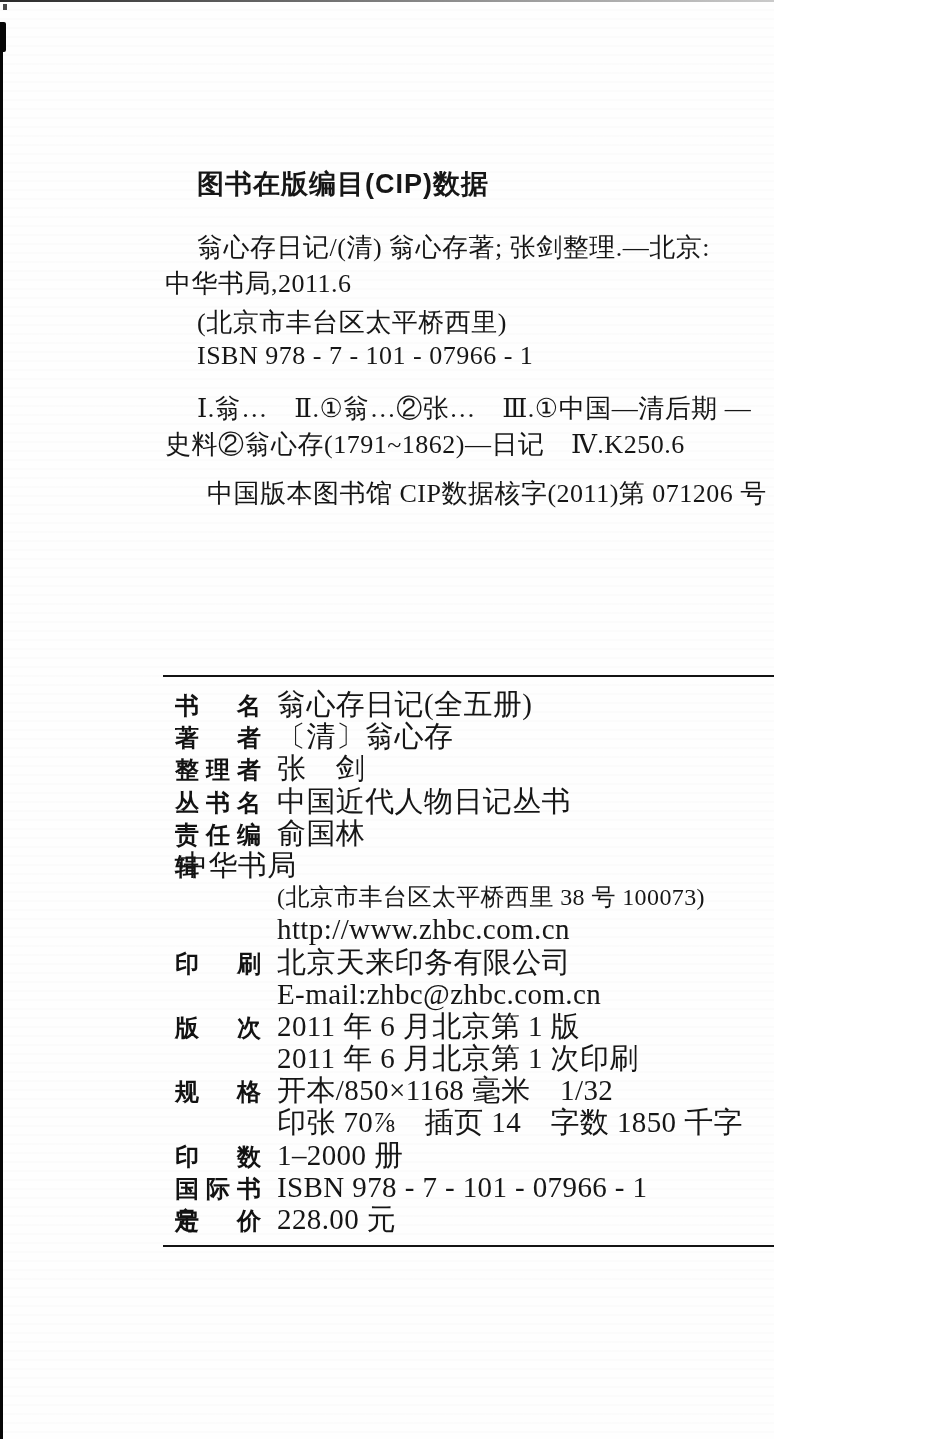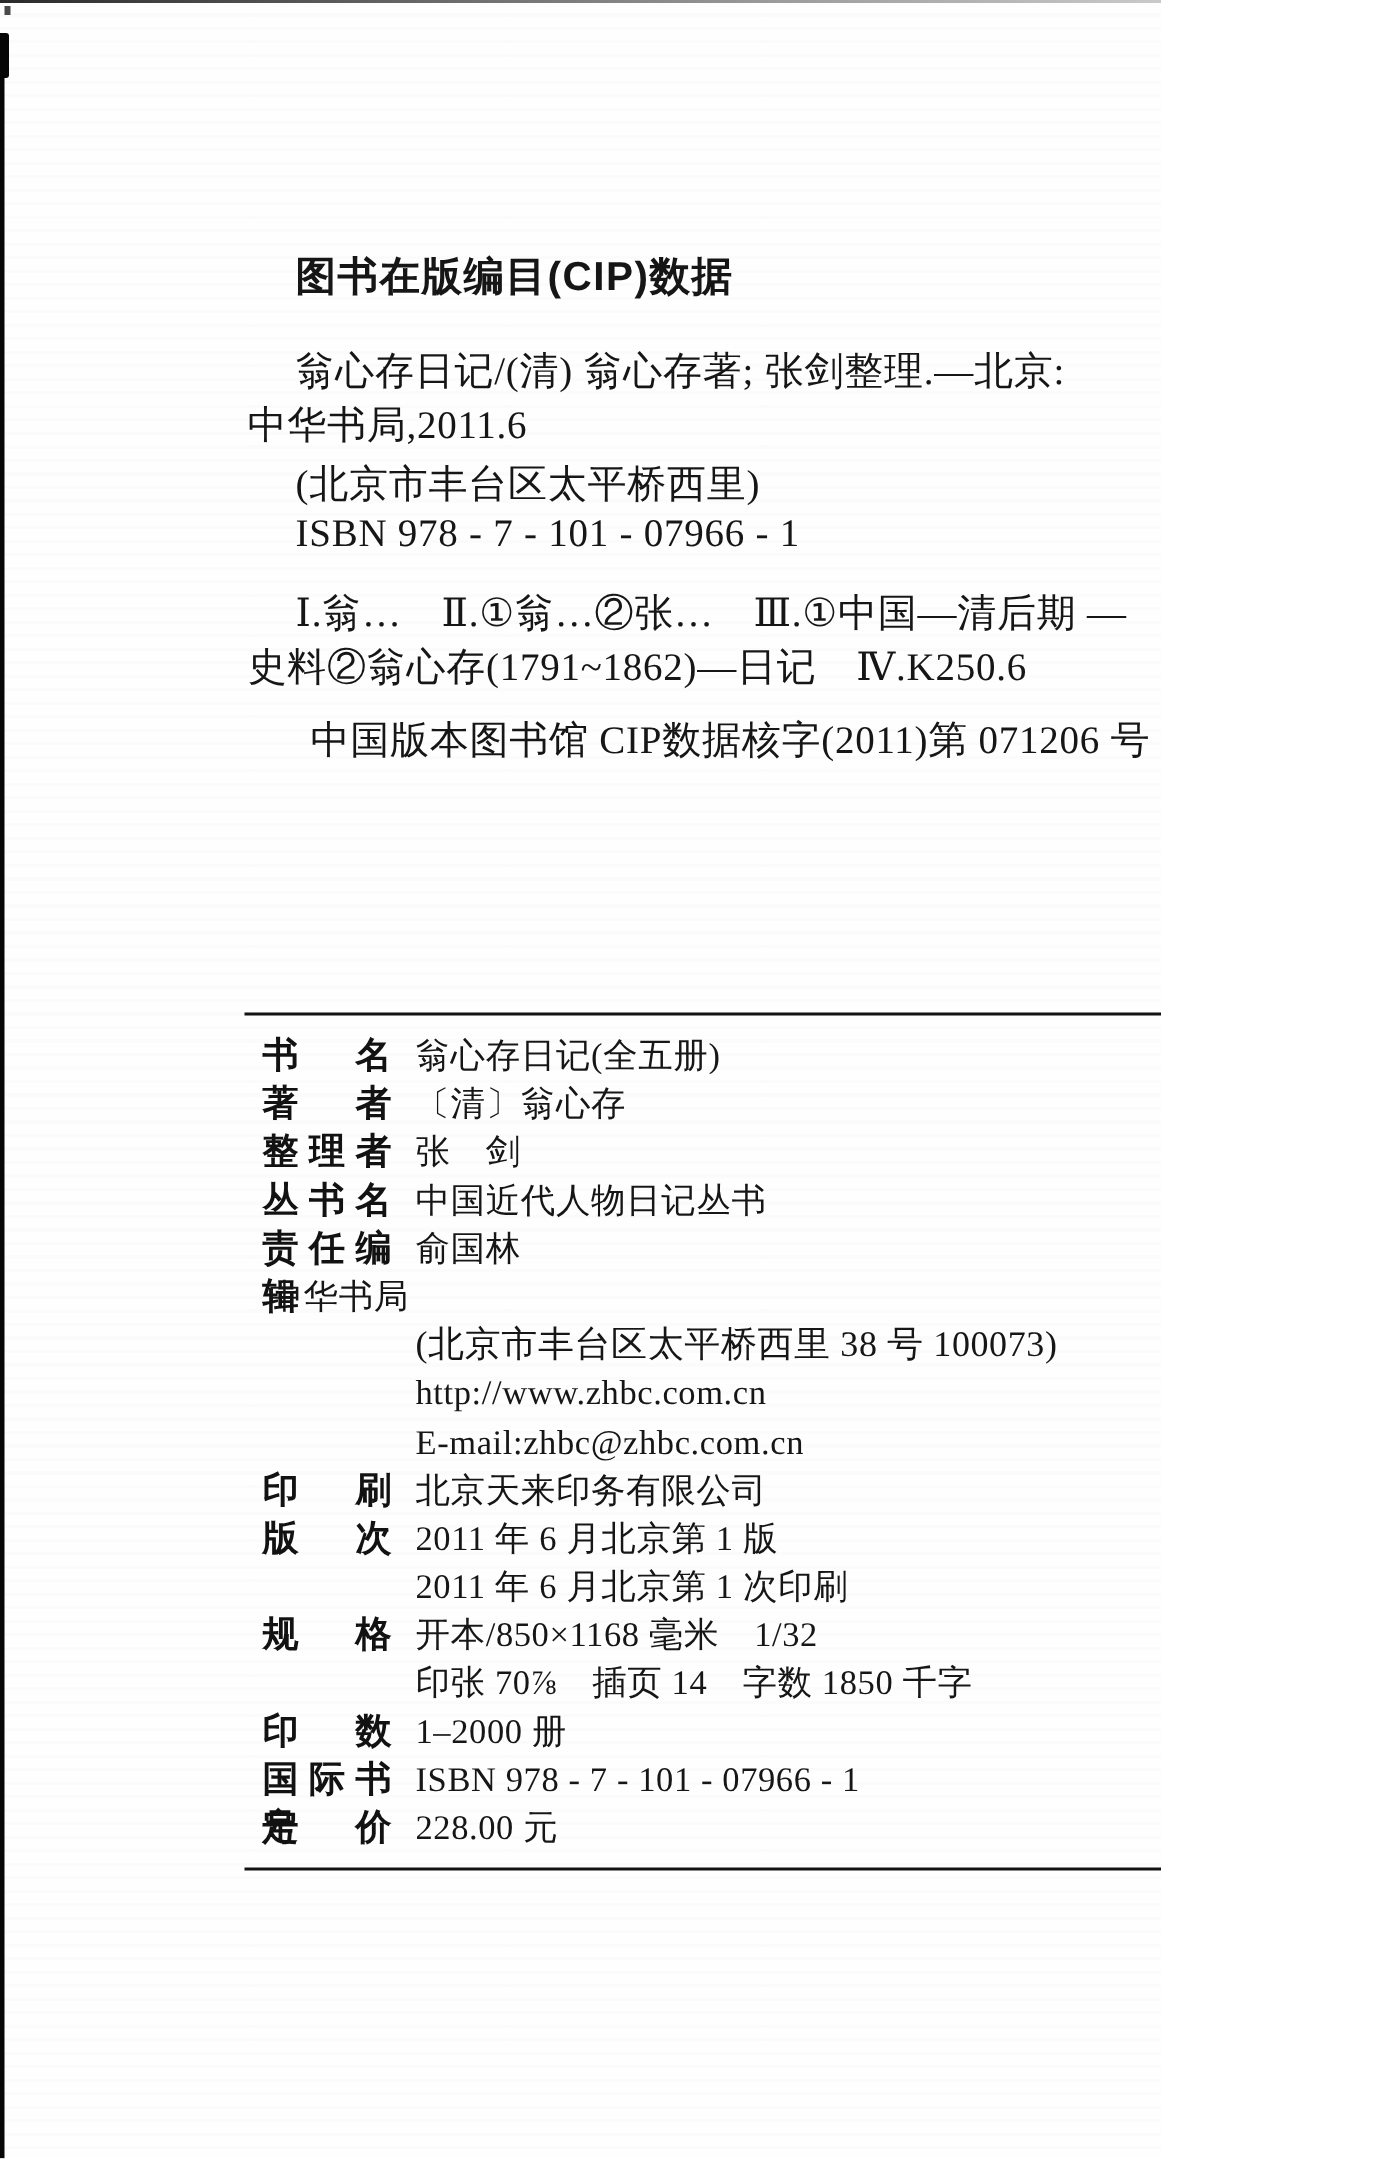--- a/index.html
+++ b/index.html
@@ -91,21 +91,21 @@
     font-family: "Liberation Sans", "DejaVu Sans", sans-serif;
     font-weight: bold;
     font-size: 24px;
     text-align: justify;
     text-align-last: justify;
     color: #121212;
   }
   .col-value {
     margin-left: 16px;
     font-family: "Liberation Serif", "DejaVu Serif", serif;
-    font-size: 23px;
+    font-size: 29px;
     white-space: nowrap;
     color: #161616;
     letter-spacing: 0.4px;
   }
   .col-value.small {
     font-size: 24px;
   }
 </style>
 </head>
 <body>
@@ -157,28 +157,28 @@
     </div>
     <div class="col-row">
       <div class="col-label"></div>
       <div class="col-value small">(北京市丰台区太平桥西里 38 号  100073)</div>
     </div>
     <div class="col-row">
       <div class="col-label"></div>
       <div class="col-value">http://www.zhbc.com.cn</div>
     </div>
     <div class="col-row">
-      <div class="col-label"></div>
-      <div class="col-value">E-mail:zhbc@zhbc.com.cn</div>
-    </div>
-    <div class="col-row">
       <div class="col-label">印刷</div>
       <div class="col-value">北京天来印务有限公司</div>
     </div>
     <div class="col-row">
+      <div class="col-label"></div>
+      <div class="col-value">E-mail:zhbc@zhbc.com.cn</div>
+    </div>
+    <div class="col-row">
       <div class="col-label">版次</div>
       <div class="col-value">2011 年 6 月北京第 1 版</div>
     </div>
     <div class="col-row">
       <div class="col-label"></div>
       <div class="col-value">2011 年 6 月北京第 1 次印刷</div>
     </div>
     <div class="col-row">
       <div class="col-label">规格</div>
       <div class="col-value">开本/850×1168 毫米　1/32</div>

